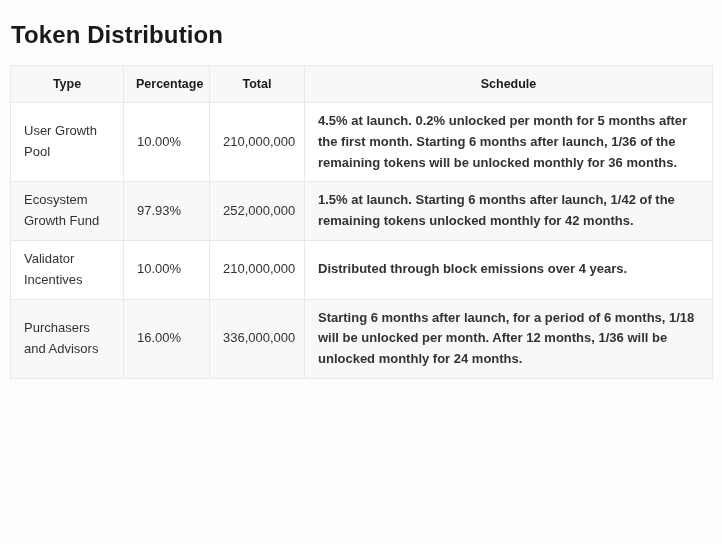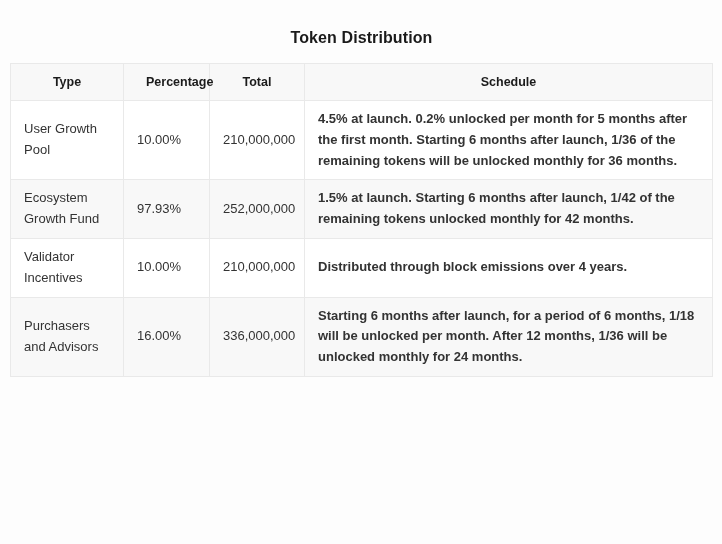--- a/index.html
+++ b/index.html
@@ -5,26 +5,25 @@
   * { margin: 0; padding: 0; box-sizing: border-box; }
   html, body {
     width: 722px; height: 544px;
     background: #fdfdfd;
     font-family: "Liberation Sans", "DejaVu Sans", sans-serif;
     color: #2e2e2e;
     overflow: hidden;
   }
   .page { padding: 13px 10px 0 10px; }
   .page-title {
-    font-size: 16px;
+    font-size: 24px;
     font-weight: 600;
     color: #1a1a1a;
     letter-spacing: 0.1px;
-    margin: 16px 0 16px 1px;
-    text-align: center;
+    margin: 8px 0 16px 1px;
   }
   table.dist-table {
     width: 702px;
     border-collapse: collapse;
     table-layout: fixed;
     font-size: 13px;
     background: #fff;
   }
   .dist-table col.c-type   { width: 113px; }
   .dist-table col.c-pct    { width: 86px; }
@@ -32,21 +31,21 @@
   .dist-table col.c-sched  { width: 408px; }
   .dist-table th, .dist-table td {
     border: 1px solid #e9e9e9;
     vertical-align: middle;
   }
   .dist-table thead th {
     background: #f8f8f8;
     font-weight: 700;
     color: #1b1b1b;
     text-align: center;
-    padding: 10px 22px;
+    padding: 10px 12px;
     font-size: 12.5px;
     height: 37px;
   }
   .dist-table td {
     padding: 8px 13px;
     line-height: 1.6;
     color: #333333;
     text-align: left;
     background: #ffffff;
   }

